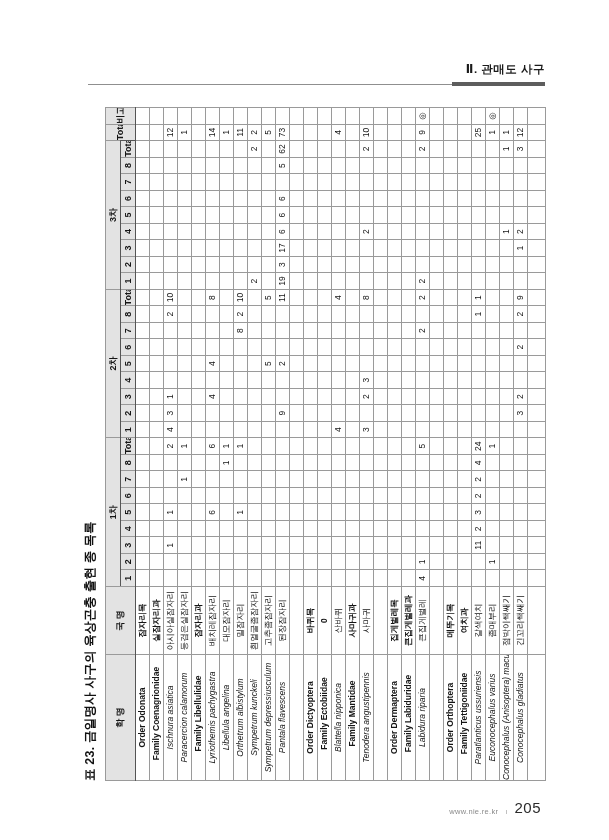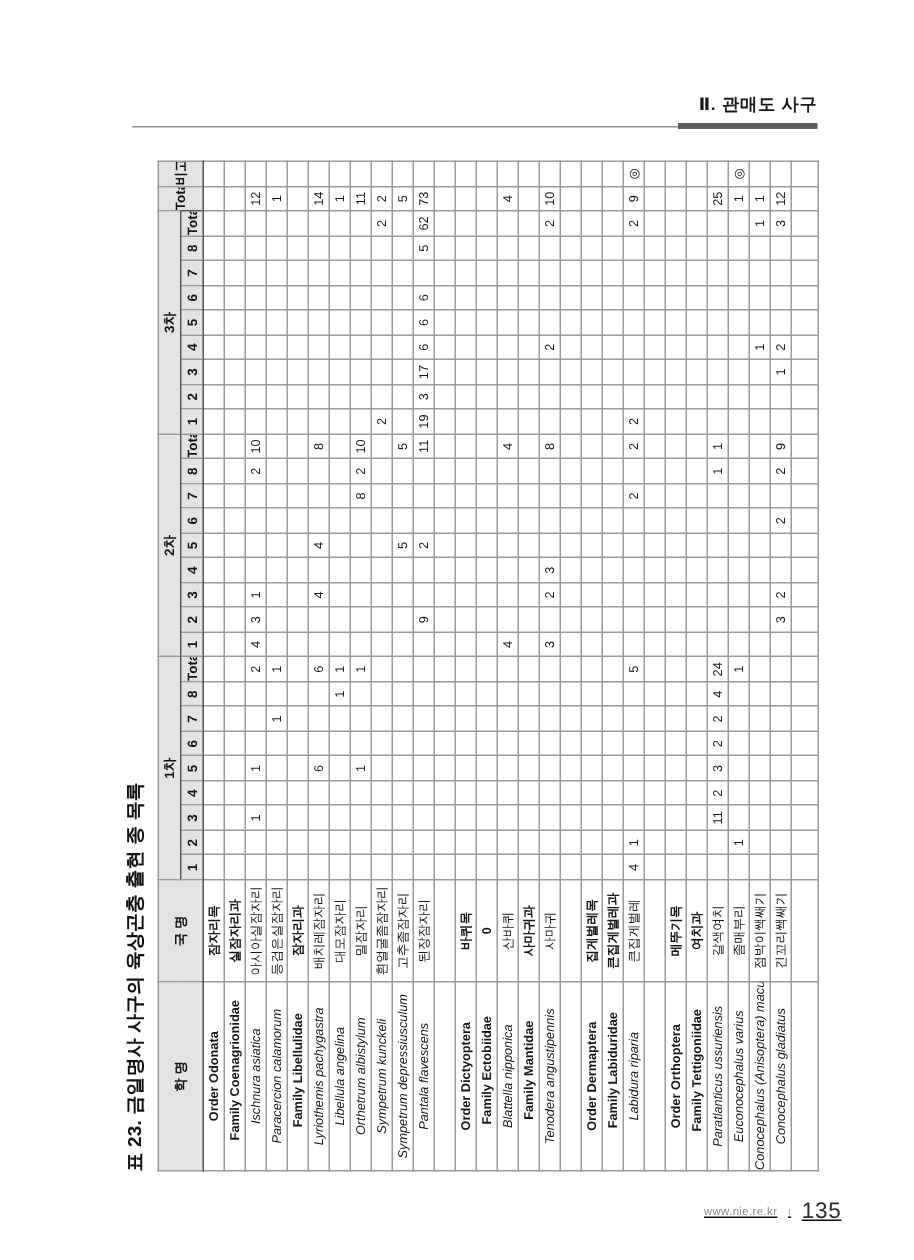--- a/index.html
+++ b/index.html
@@ -27,21 +27,21 @@
   table.sp tr.trail-row{height:18px;}
   td.sci{text-align:left;padding-left:3px;}
   td.kor{text-align:left;padding-left:3px;}
   tr.species td.sci{font-style:italic;}
   tr.order td.sci,tr.order td.kor{font-weight:bold;}
   tr.family td.sci,tr.family td.kor{font-weight:bold;}
   tr.family td.sci{padding-left:8px;}
   .gb{border-left:1.5px solid #555 !important;}
   td.note{font-size:7.5px;}
   
-  .footer{position:absolute;top:799px;right:48px;display:flex;align-items:center;text-decoration:underline;}
+  .footer{position:absolute;top:799px;right:68px;display:flex;align-items:flex-end;}
   .footer .site{font-size:7.5px;color:#8a8a8a;letter-spacing:.3px;}
   .footer .sep{font-size:8px;color:#aaaaaa;margin:0 7px;}
   .footer .pageno{font-size:15px;color:#2b2b2b;letter-spacing:.5px;}
 </style>
 </head>
 <body>
 
 <div class="page">
 
   <div class="hdr-title">Ⅱ. 관매도 사구</div>
@@ -1082,16 +1082,16 @@
             <td class="gb"></td>
             <td class="note"></td>
           </tr>
         </tbody>
     </table>
   </div>
 
   <div class="footer">
     <span class="site">www.nie.re.kr</span>
     <span class="sep">ı</span>
-    <span class="pageno">135</span>
+    <span class="pageno">205</span>
   </div>
 
 </div>
 
 </body></html>

